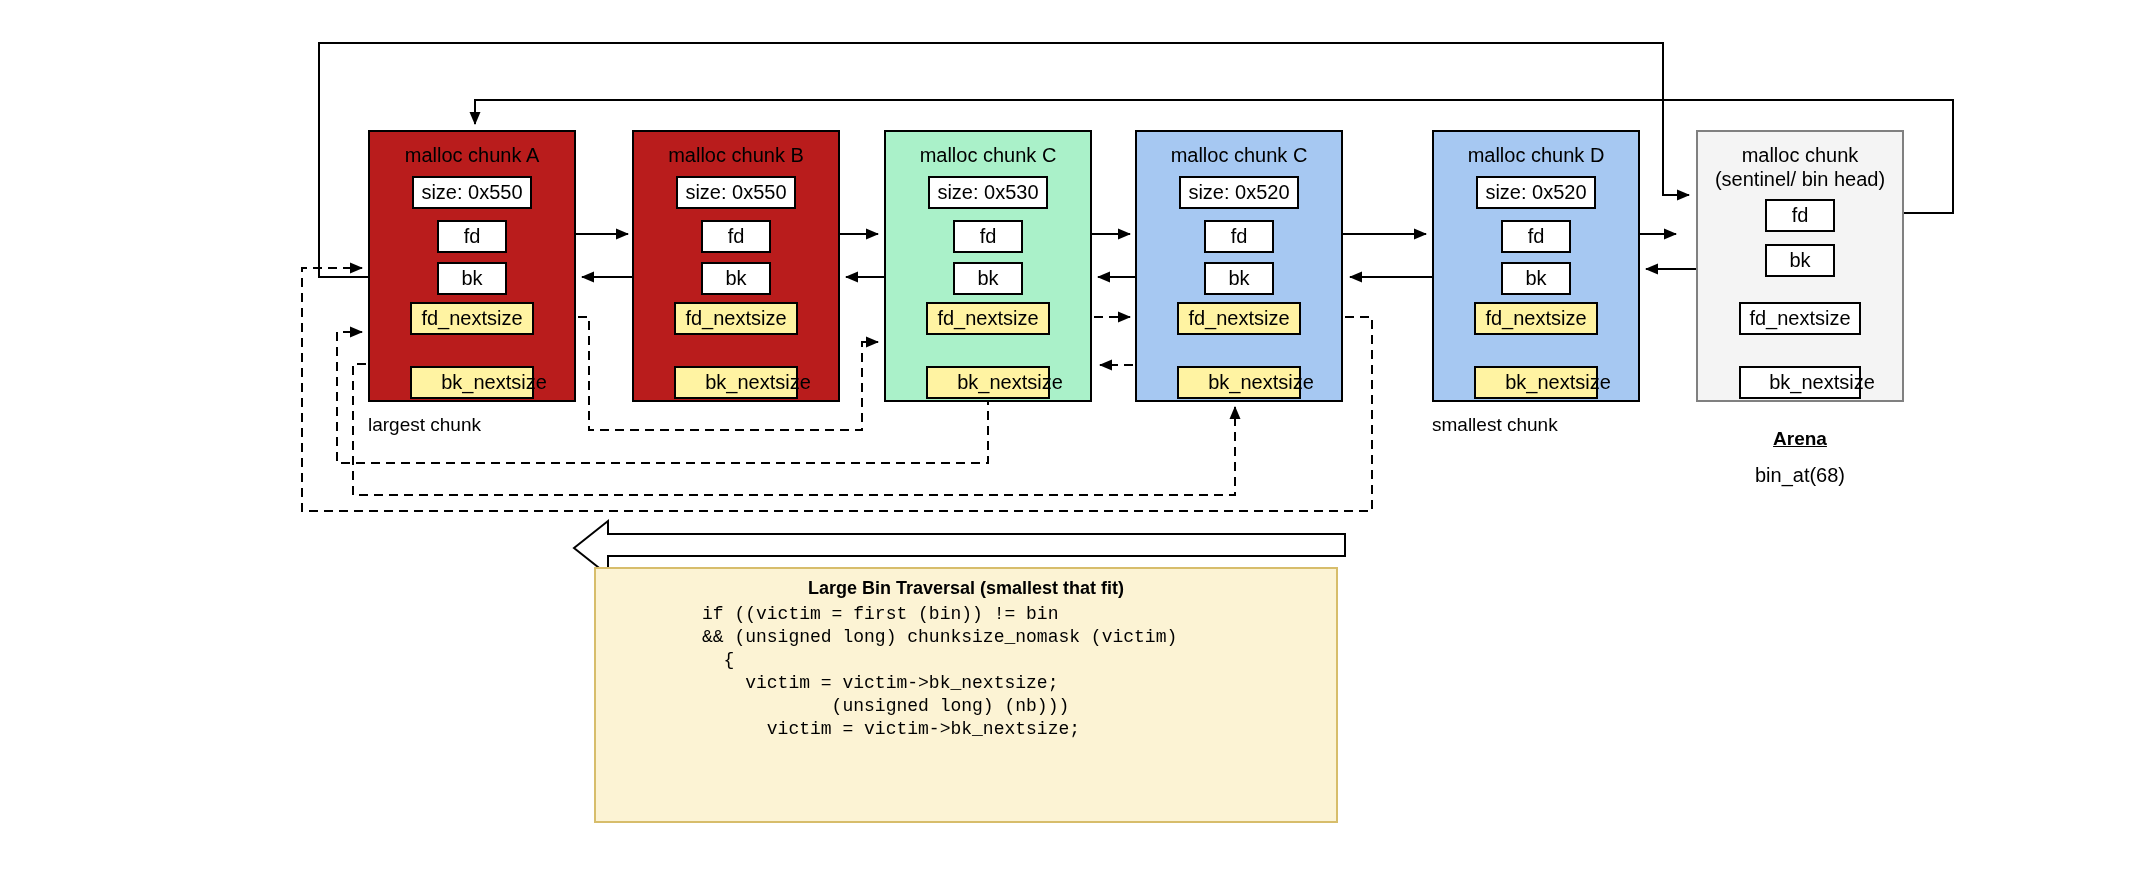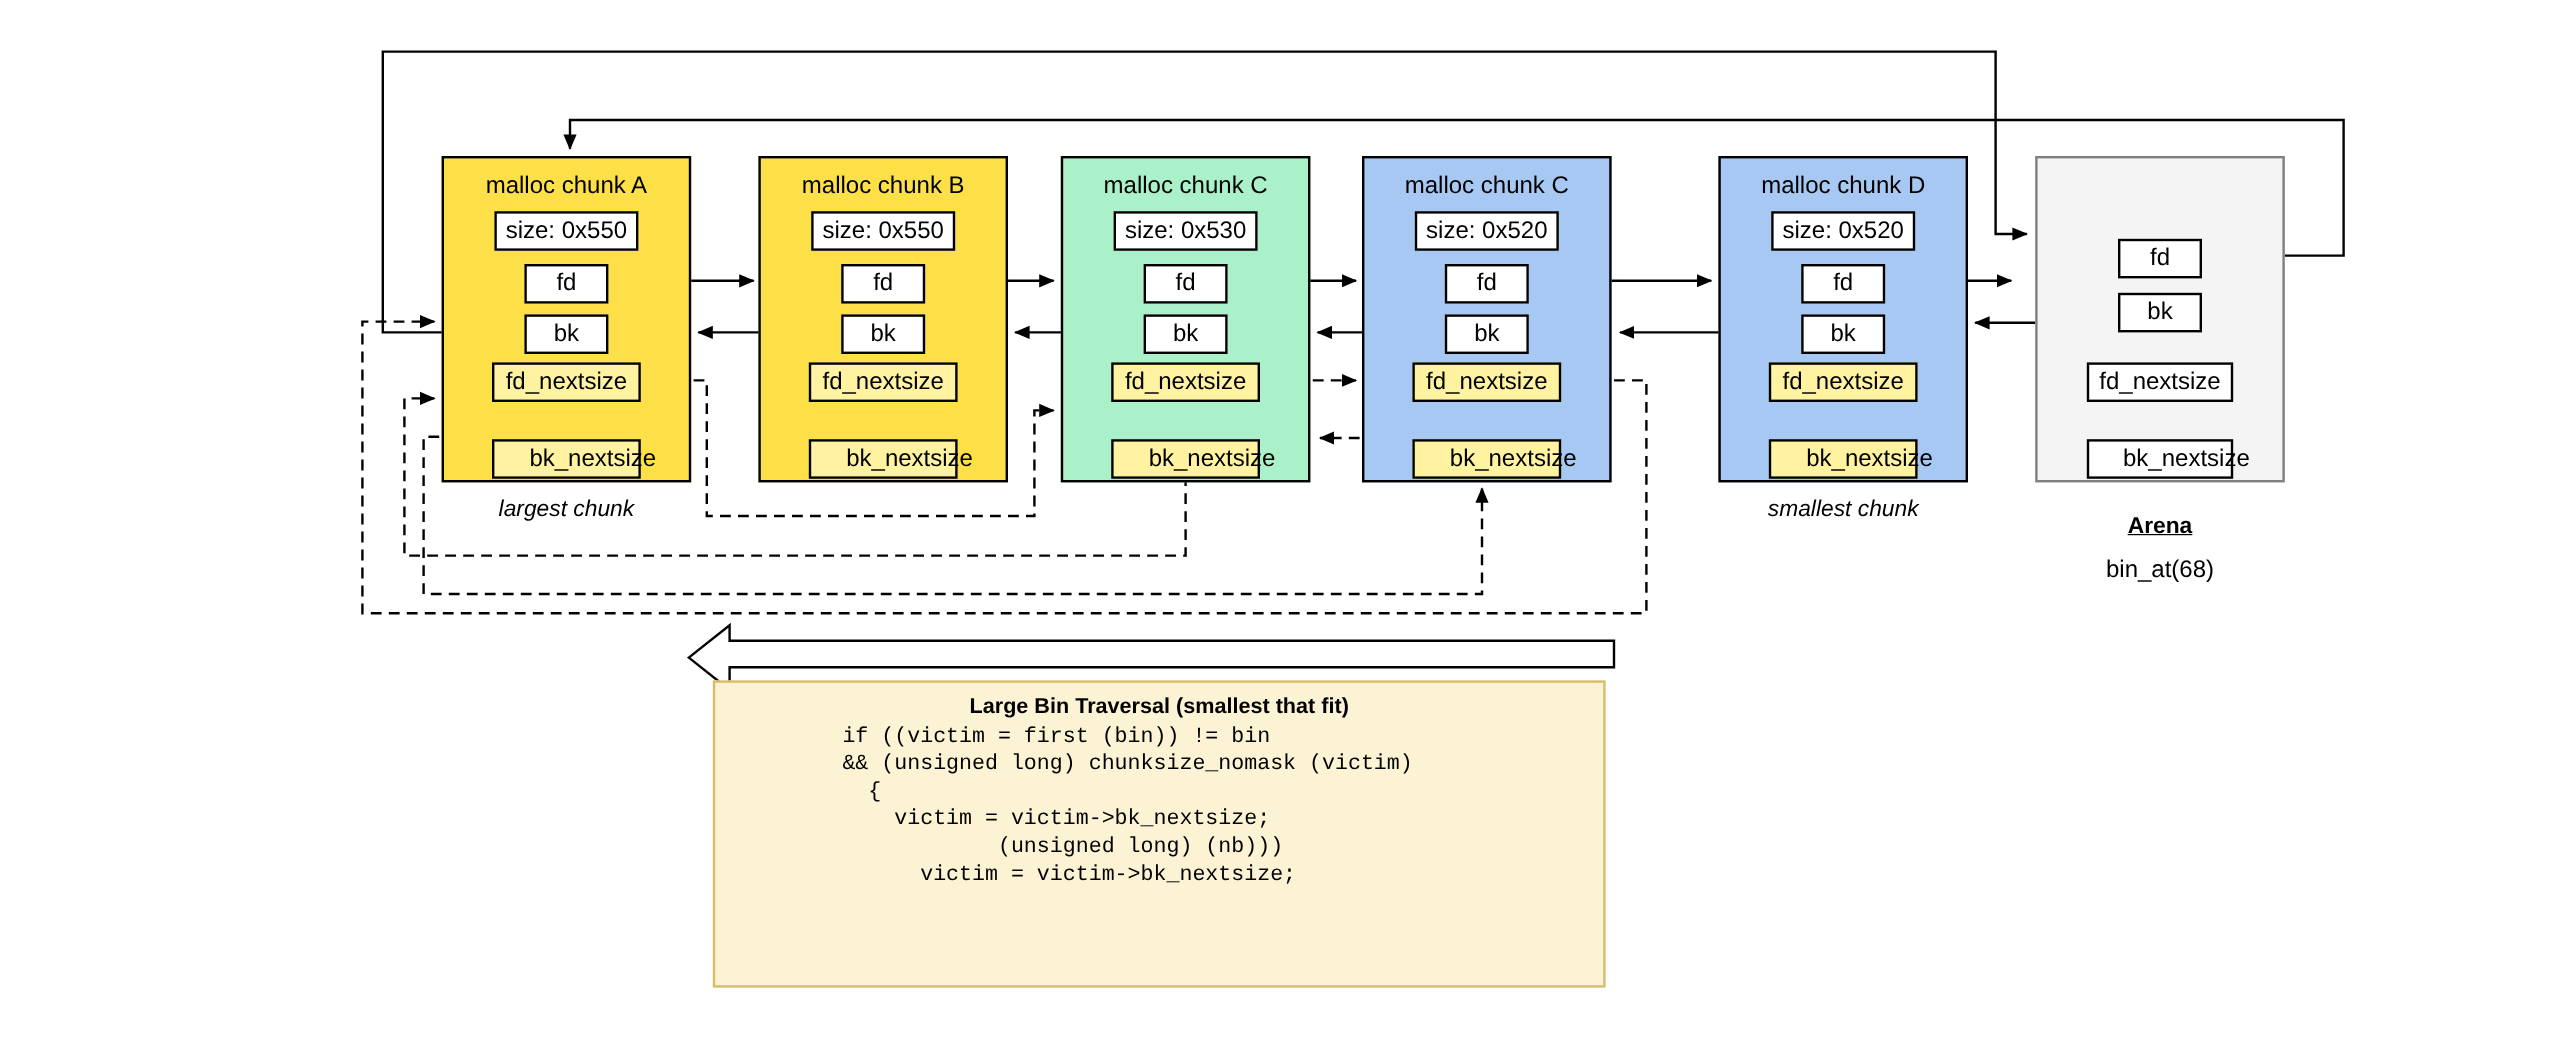--- a/index.html
+++ b/index.html
@@ -2,41 +2,41 @@
 <html><head>
 <meta charset="utf-8">
 <style>
   html,body{margin:0;padding:0;background:#ffffff;}
   #canvas{position:relative;width:2140px;height:870px;background:#ffffff;overflow:hidden;
           font-family:"Liberation Sans",sans-serif;color:#000;}
   #wires{position:absolute;left:0;top:0;width:2140px;height:870px;pointer-events:none;}
 
   .chunk{position:absolute;top:130px;width:208px;height:272px;border:2px solid #000;
          box-sizing:border-box;}
-  .pink{background:#fde047;}
+  .pink{background:#b91c1c;}
   .green{background:#aaf1c9;}
   .blue{background:#a6c8f2;}
   .gray{background:#f4f4f4;border-color:#808080;}
 
   .chunk-title{position:absolute;top:11px;left:0;width:100%;text-align:center;
                font-size:20px;line-height:24px;}
   .fbox{position:absolute;left:50%;transform:translateX(-50%);height:33px;
         box-sizing:border-box;border:2px solid #000;background:#fff;
         display:flex;align-items:center;justify-content:center;font-size:20px;}
   .size{top:44px;width:120px;}
   .fd{top:88px;width:70px;}
   .bk{top:130px;width:70px;}
   .fdn{top:170px;width:124px;}
   .bkn{top:234px;width:124px;padding-left:44px;}
   .hl{background:#fff3a2;}
   .sentinel .fd{top:67px;}
   .sentinel .bk{top:112px;}
   .sentinel .fdn,.sentinel .bkn{width:122px;background:#fff;}
 
-  .caption{position:absolute;width:208px;text-align:center;font-size:19px;font-style:italic;}
+  .caption{position:absolute;width:208px;font-size:19px;}
   .arena-caption{position:absolute;width:208px;text-align:center;font-size:19px;
                  font-weight:bold;text-decoration:underline;}
   .binat-caption{position:absolute;width:208px;text-align:center;font-size:20px;}
 
   #code-panel{position:absolute;left:594px;top:567px;width:744px;height:256px;
               box-sizing:border-box;background:#fcf3d4;border:2px solid #d7bd6b;}
   .code-title{margin-top:8px;text-align:center;font-weight:bold;font-size:18px;line-height:22px;}
   .code-lines{margin:4px 10px 0 106px;font-family:"Liberation Mono","DejaVu Sans Mono",monospace;
               font-size:18px;line-height:23px;}
   .code-line{white-space:pre;}
@@ -121,20 +121,24 @@
   <div class="chunk blue" style="left:1432px">
     <div class="chunk-title">malloc chunk D</div>
     <div class="fbox size">size: 0x520</div>
     <div class="fbox fd">fd</div>
     <div class="fbox bk">bk</div>
     <div class="fbox fdn hl">fd_nextsize</div>
     <div class="fbox bkn hl">bk_nextsize</div>
   </div>
 
   <div class="chunk gray sentinel" style="left:1696px">
+    <div class="chunk-title">
+      <div>malloc chunk</div>
+      <div>(sentinel/ bin head)</div>
+    </div>
     <div class="fbox fd">fd</div>
     <div class="fbox bk">bk</div>
     <div class="fbox fdn">fd_nextsize</div>
     <div class="fbox bkn">bk_nextsize</div>
   </div>
 
   <div class="caption" style="left:368px;top:414px">largest chunk</div>
   <div class="caption" style="left:1432px;top:414px">smallest chunk</div>
   <div class="arena-caption" style="left:1696px;top:428px">Arena</div>
   <div class="binat-caption" style="left:1696px;top:464px">bin_at(68)</div>

